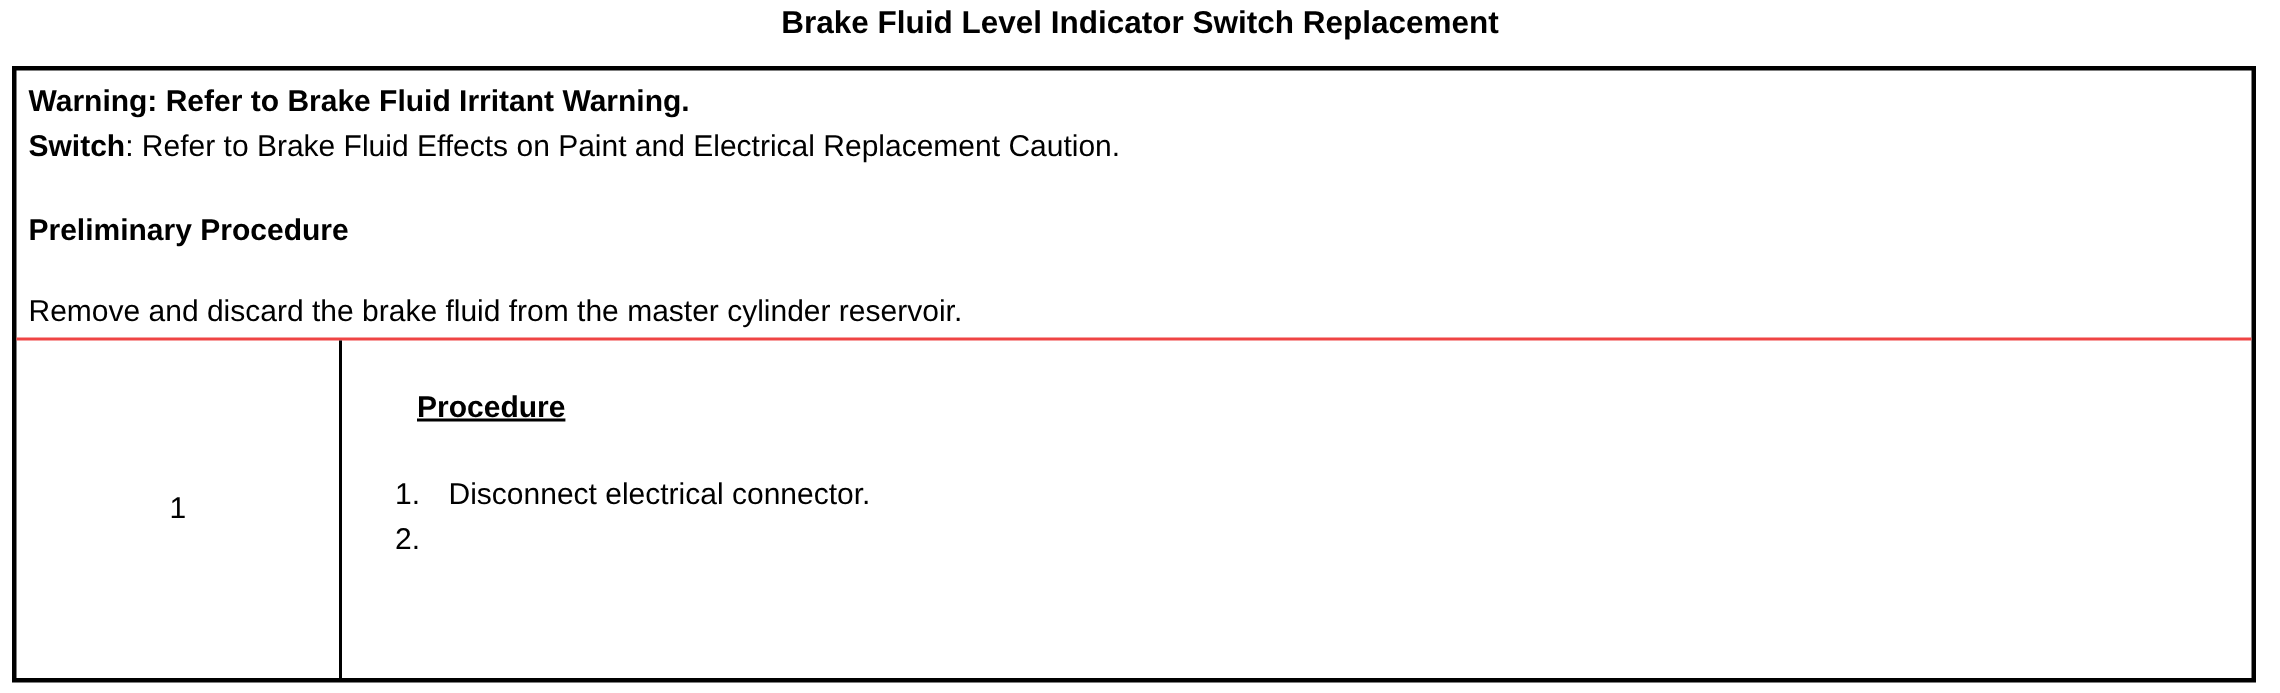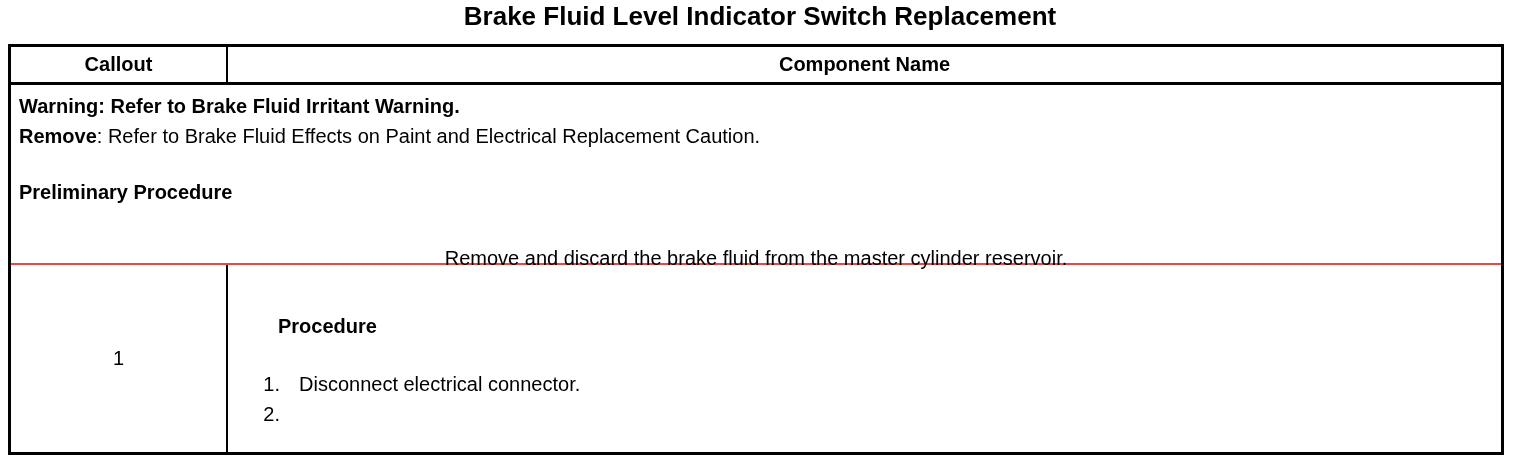--- a/index.html
+++ b/index.html
@@ -8,21 +8,21 @@
     background: #ffffff;
     color: #000000;
     font-family: "Liberation Sans", "DejaVu Sans", sans-serif;
     overflow: hidden;
   }
   .page-title {
     position: absolute;
     top: 3px; left: 0;
     width: 1520px;
     text-align: center;
-    font-size: 26px;
+    font-size: 21px;
     font-weight: bold;
     line-height: 26px;
   }
   .tbl {
     position: absolute;
     left: 8px; top: 44px;
     width: 1496px; height: 411px;
     border: 3px solid #000000;
     display: flex;
     flex-direction: column;
@@ -45,58 +45,55 @@
   }
   .notes-section {
     height: 180px;
     border-bottom: 2px solid #ef4444;
     padding: 6px 8px 0 8px;
     line-height: 30px;
   }
   .notes-section p { line-height: 30px; }
   .bold { font-weight: bold; }
   .preliminary-heading { margin-top: 26px; font-weight: bold; }
-  .preliminary-text { margin-top: 36px; text-align: center; }
+  .preliminary-text { margin-top: 24px; }
   .data-row { display: flex; flex: 1; }
   .callout-cell {
     width: 217px;
     border-right: 2px solid #000000;
     display: flex; align-items: center; justify-content: center;
   }
   .component-cell {
     flex: 1;
     padding: 8px 8px 0 6px;
   }
   .component-name { line-height: 30px; }
   .procedure-heading {
-    margin-top: 38px;
+    margin-top: 22px;
     margin-left: 44px;
     font-weight: bold;
     line-height: 30px;
+    text-decoration: underline;
   }
   .steps { margin-top: 28px; }
   .step { display: flex; line-height: 30px; }
   .step-num { width: 30px; margin-left: 16px; text-align: right; }
   .step-text { margin-left: 19px; }
 </style>
 </head>
 <body>
 
 <div class="page-title">Brake Fluid Level Indicator Switch Replacement</div>
 
 <div class="tbl">
 
-  <div class="header-row">
-    <div class="th-callout">Callout</div>
-    <div class="th-component">Component Name</div>
-  </div>
 
   <div class="notes-section">
     <p class="bold">Warning: Refer to Brake Fluid Irritant Warning.</p>
-    <p><span class="bold">Remove</span><span>: Refer to Brake Fluid Effects on Paint and Electrical Replacement Caution.</span></p>
+    <p><span class="bold">Switch</span><span>: Refer to Brake Fluid Effects on Paint and Electrical Replacement Caution.</span></p>
     <p class="preliminary-heading">Preliminary Procedure</p>
     <p class="preliminary-text">Remove and discard the brake fluid from the master cylinder reservoir.</p>
   </div>
 
   <div class="data-row">
     <div class="callout-cell">1</div>
     <div class="component-cell">
       <div class="procedure-heading">Procedure</div>
       <div class="steps">
         <div class="step">

